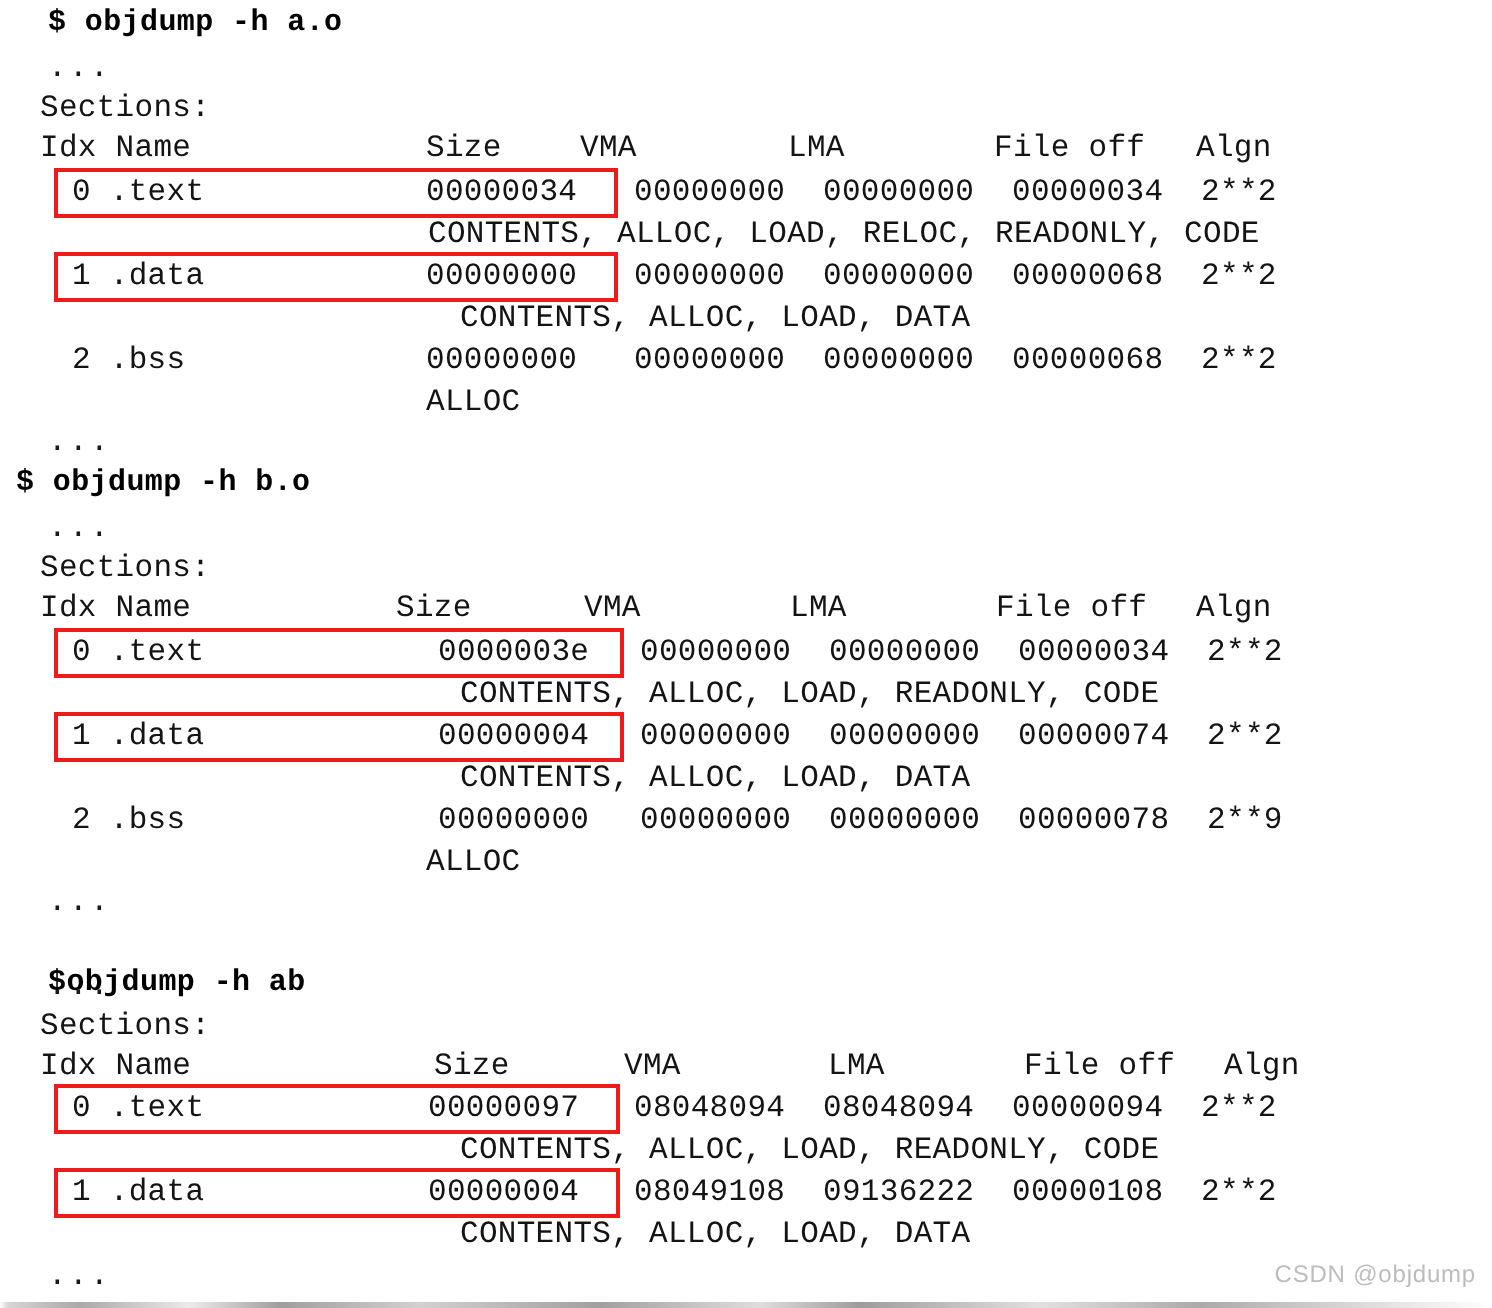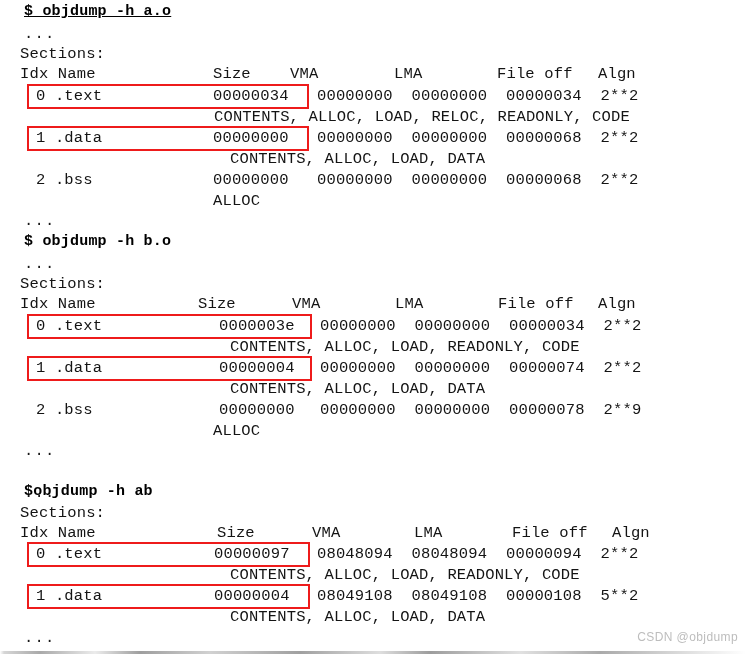--- a/index.html
+++ b/index.html
@@ -81,21 +81,21 @@
     opacity: .85;
   }
 </style>
 </head>
 <body>
 
 <div id="page">
 
   <div>
 
-    <div class="line cmd" style="left:24px; top:4px;text-decoration:underline;">$ objdump -h a.o</div>
+    <div class="line cmd" style="left:24px; top:4px;">$ objdump -h a.o</div>
 
     <div class="line ellipsis" style="left:24px; top:26px;">...</div>
 
     <div class="line" style="left:20px; top:46px;">Sections:</div>
 
     <div>
       <div class="line" style="left:20px; top:66px;">Idx Name</div>
       <div class="line" style="left:213px; top:66px;">Size</div>
       <div class="line" style="left:290px; top:66px;">VMA</div>
       <div class="line" style="left:394px; top:66px;">LMA</div>
@@ -125,21 +125,21 @@
     <div class="line" style="left:213px; top:193px;">ALLOC</div>
 
     <div class="line ellipsis" style="left:24px; top:213px;">...</div>
 
     <div class="hl-box" style="left:27px; top:84px; width:282px; height:25px;"></div>
     <div class="hl-box" style="left:27px; top:126px; width:282px; height:25px;"></div>
   </div>
 
   <div>
 
-    <div class="line cmd" style="left:24px; top:234px;">$ objdump -h b.o</div>
+    <div class="line cmd" style="left:8px; top:234px;">$ objdump -h b.o</div>
 
     <div class="line ellipsis" style="left:24px; top:256px;">...</div>
 
     <div class="line" style="left:20px; top:276px;">Sections:</div>
 
     <div>
       <div class="line" style="left:20px; top:296px;">Idx Name</div>
       <div class="line" style="left:198px; top:296px;">Size</div>
       <div class="line" style="left:292px; top:296px;">VMA</div>
       <div class="line" style="left:395px; top:296px;">LMA</div>
@@ -194,21 +194,21 @@
     <div>
       <div class="line" style="left:36px; top:546px;">0 .text</div>
       <div class="line" style="left:214px; top:546px;">00000097</div>
       <div class="line" style="left:317px; top:546px;">08048094  08048094  00000094  2**2</div>
     </div>
     <div class="line" style="left:230px; top:567px;">CONTENTS, ALLOC, LOAD, READONLY, CODE</div>
 
     <div>
       <div class="line" style="left:36px; top:588px;">1 .data</div>
       <div class="line" style="left:214px; top:588px;">00000004</div>
-      <div class="line" style="left:317px; top:588px;">08049108  08049108  00000108  5**2</div>
+      <div class="line" style="left:317px; top:588px;">08049108  09136222  00000108  2**2</div>
     </div>
     <div class="line" style="left:230px; top:609px;">CONTENTS, ALLOC, LOAD, DATA</div>
 
     <div class="line ellipsis" style="left:24px; top:630px;">...</div>
 
     <div class="hl-box" style="left:27px; top:542px; width:283px; height:25px;"></div>
     <div class="hl-box" style="left:27px; top:584px; width:283px; height:25px;"></div>
   </div>
 
   <div class="watermark">CSDN @objdump</div>

